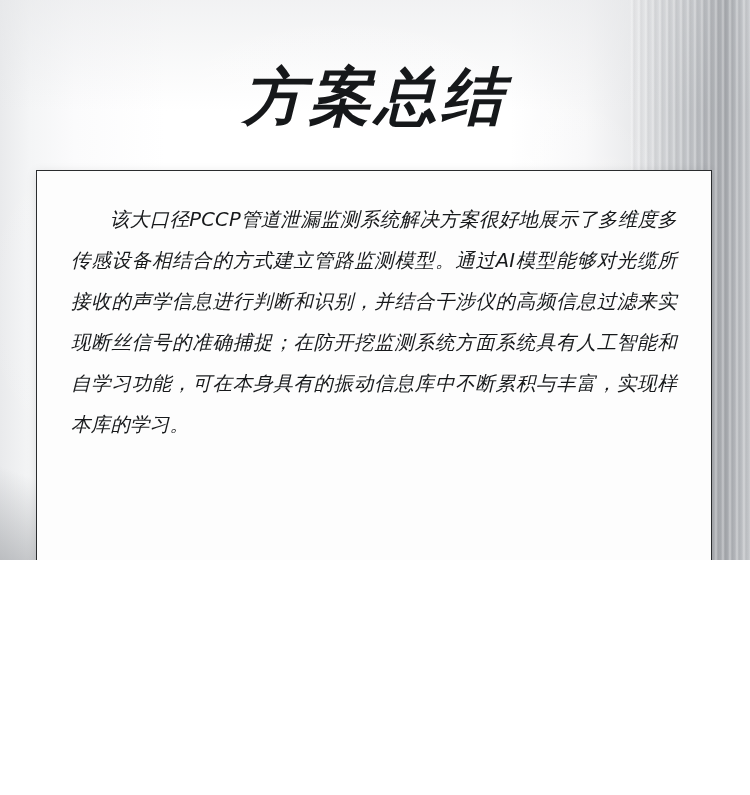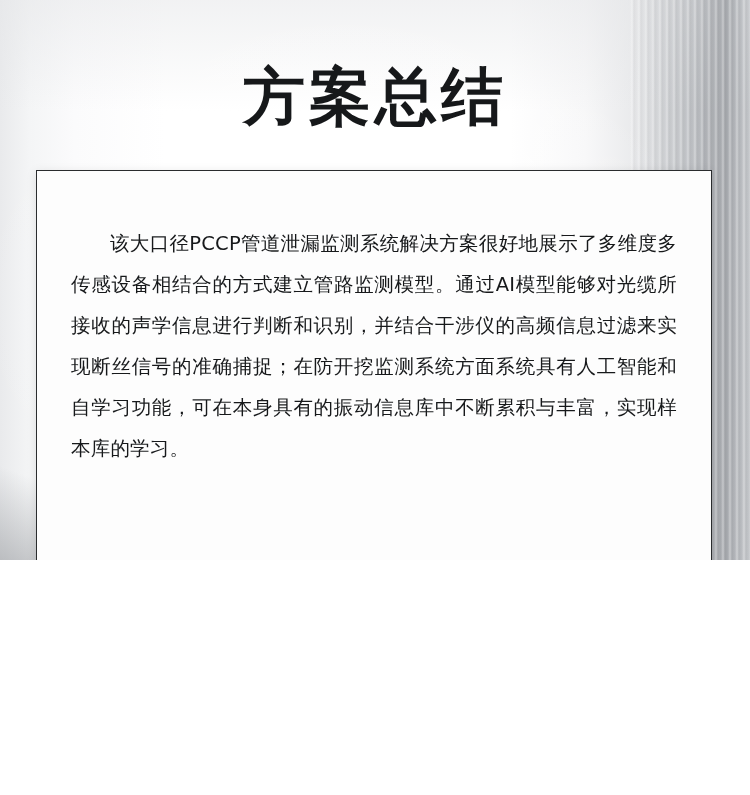--- a/index.html
+++ b/index.html
@@ -27,20 +27,21 @@
         #fbfbfc 10%,
         #ffffff 22%,
         #ffffff 68%,
         #f7f7f8 78%,
         #e6e7e9 86%,
         #cfd1d4 91%,
         #bdbfc3 94%,
         #d5d7da 97%,
         #c8cacd 100%);
     overflow: hidden;
+    font-style: italic;
   }
 
   
   .metal-band {
     position: absolute;
     top: 0;
     right: 0;
     width: 120px;
     height: 795px;
     background:
@@ -90,21 +91,21 @@
   .card {
     position: absolute;
     left: 36px;
     top: 170px;
     width: 676px;
     height: 560px;
     box-sizing: border-box;
     background: #fdfdfd;
     border: 1px solid #2a2c2e;
     box-shadow: 0 2px 10px rgba(0,0,0,0.10);
-    padding: 52px 34px 20px 34px;
+    padding: 28px 34px 20px 34px;
   }
 
   .body-text {
     font-family: "DejaVu Sans", "Liberation Sans", sans-serif;
     font-size: 19.5px;
     line-height: 41px;
     color: #17191b;
     text-align: justify;
     text-justify: inter-ideograph;
     letter-spacing: 0.2px;

